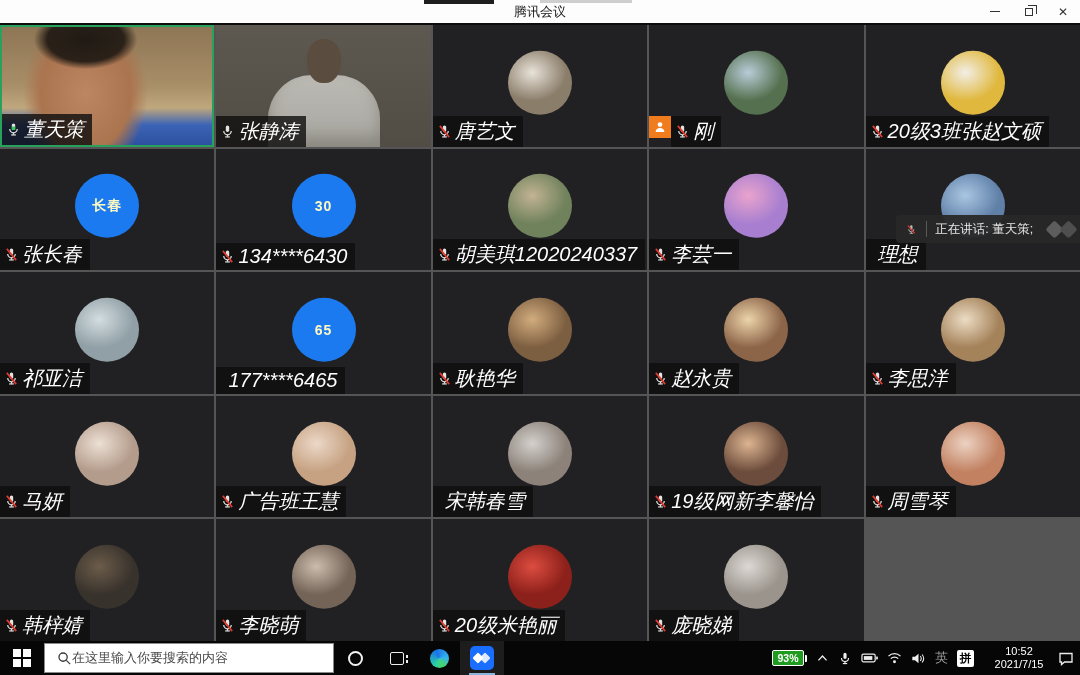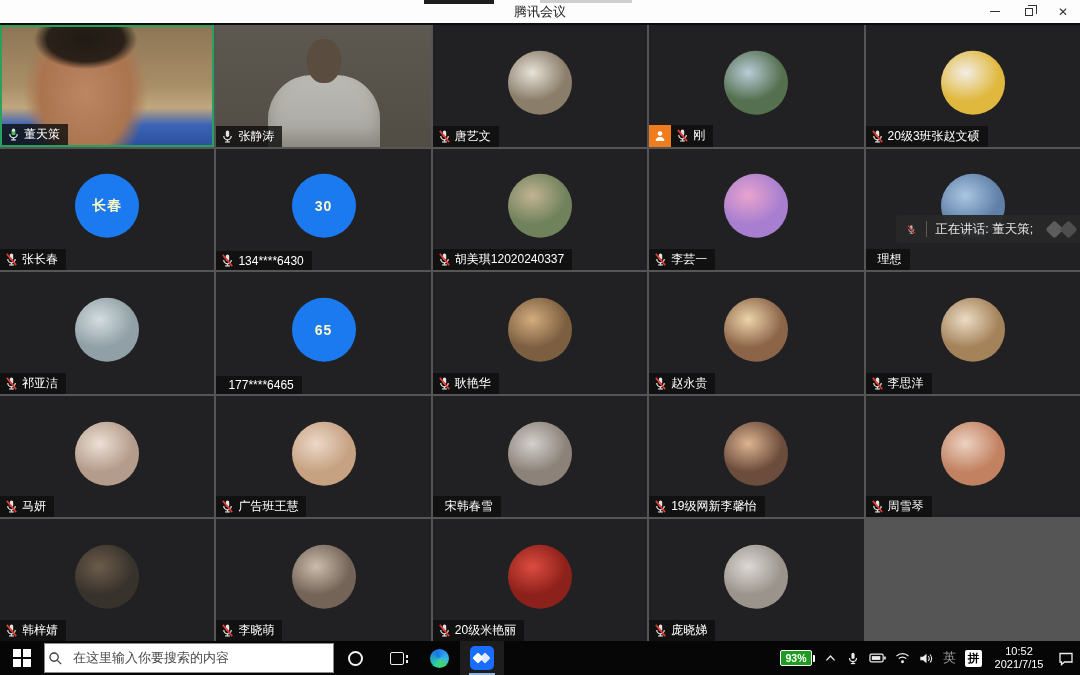--- a/index.html
+++ b/index.html
@@ -42,21 +42,21 @@
   .cell.video-torso::after { content:""; position:absolute; left:50%; top:14px; transform:translateX(-50%);
       width:34px; height:44px; background:#5a4c3e; border-radius:46%; }
 
   
   .label { position:absolute; left:0; bottom:0; display:flex; align-items:stretch; max-width:100%; }
   .cell.video-face .label { left:2px; bottom:2px; }
   .badge { display:none; width:22px; height:22px; background:#f07c1e; align-items:center; justify-content:center; }
   .cell.has-badge .badge { display:flex; }
   .labelbox { display:flex; align-items:center; gap:3px; background:rgba(14,14,14,.8); padding:2px 8px 2px 4px; }
   .cell.mic-none .labelbox { padding-left:12px; }
-  .pname { color:#fff; font-size:12px; white-space:nowrap; }
+  .pname { color:#fff; font-size:20px; white-space:nowrap;font-style:italic; }
   .mic { display:inline-flex; width:15px; height:15px; }
   .mic .slash { display:none; }
   .cell.mic-muted .mic .slash { display:block; }
   .mic .level { display:none; }
   .cell.mic-active .mic .level { display:block; }
 
   
   .toast { position:absolute; top:215px; left:896px; right:0; height:28px; background:rgba(40,40,40,.95);
            border-radius:4px 0 0 4px; display:flex; align-items:center; padding:0 8px 0 10px; gap:9px; z-index:5; }
   .toast-divider { width:1px; height:16px; background:#5a5a5a; }
@@ -65,42 +65,42 @@
   .toast-logo i { position:absolute; top:4px; width:13px; height:13px; background:#8a8a8a; border-radius:3px; transform:rotate(45deg); }
   .toast-logo i:nth-child(1){ left:6px; }
   .toast-logo i:nth-child(2){ left:20px; background:#6f6f6f; }
 
   
   .taskbar { position:absolute; left:0; right:0; bottom:0; height:34px; background:#060606; display:flex; align-items:center; z-index:10; }
   .tb-btn { height:34px; display:flex; align-items:center; justify-content:center; }
   .start { width:44px; }
   .winlogo { display:grid; grid-template-columns:8px 8px; grid-template-rows:8px 8px; gap:1.5px; }
   .winlogo i { background:#fff; }
-  .searchbox { width:290px; height:30px; background:#fff; border:1px solid #8a8a8a; display:flex; align-items:center; gap:10px; padding-left:3px; }
+  .searchbox { width:290px; height:30px; background:#fff; border:1px solid #8a8a8a; display:flex; align-items:center; padding-left:12px; }
   .search-ph { color:#4a4a4a; font-size:13px; white-space:nowrap; }
   .iconbtn { width:42px; }
   .cortana-ring { width:15px; height:15px; border:2px solid #f2f2f2; border-radius:50%; }
   .taskview { position:relative; width:14px; height:13px; border:1.5px solid #eee; border-radius:2px; }
   .taskview::after { content:""; position:absolute; right:-4.5px; top:2px; width:2px; height:3px; background:#eee; box-shadow:0 5px 0 #eee; }
   .edge { width:19px; height:19px; border-radius:50%; background:conic-gradient(from 210deg, #2bd3a0, #1a73e8 35%, #35b4f0 65%, #46d46a 85%, #2bd3a0); }
   .meetbtn { width:44px; position:relative; background:#1d1d1d; }
   .meetbtn::after { content:""; position:absolute; bottom:0; left:9px; right:9px; height:2.5px; background:#8ab4d8; }
   .meet-ic { position:relative; width:24px; height:24px; background:#1a6eff; border-radius:5px; }
   .meet-ic i { position:absolute; top:8px; width:8px; height:8px; background:#fff; border-radius:1.5px; transform:rotate(45deg); }
   .meet-ic i:nth-child(1){ left:4px; }
   .meet-ic i:nth-child(2){ left:11px; opacity:.85; }
 
   .tray { margin-left:auto; display:flex; align-items:center; gap:9px; padding-right:6px; color:#eee; }
   .battery-badge { display:flex; align-items:center; }
   .battery-badge .cellb { background:#1f9b1f; border:1.5px solid #fff; border-radius:2px; padding:1px 4px; font-size:10.5px; font-weight:bold; color:#fff; }
   .battery-badge .nub { width:2.5px; height:7px; background:#fff; margin-left:1px; border-radius:0 1px 1px 0; }
   .tray svg { display:block; }
   .lang { color:#9a9a9a; font-size:13px; }
   .ime { width:17px; height:17px; background:#fff; color:#000; font-size:11.5px; font-weight:bold; display:flex; align-items:center; justify-content:center; border-radius:2px; }
-  .clock { text-align:center; font-size:11px; line-height:13px; color:#fff; min-width:56px; }
+  .clock { text-align:center; font-size:11px; line-height:13px; color:#fff; min-width:56px;margin-left:8px; }
   .action { margin-left:2px; }
 </style>
 </head>
 <body>
 
 <div class="screen">
 
   <div class="titlebar">
     <div class="drag-tab"></div>
     <div class="drag-tab2"></div>

